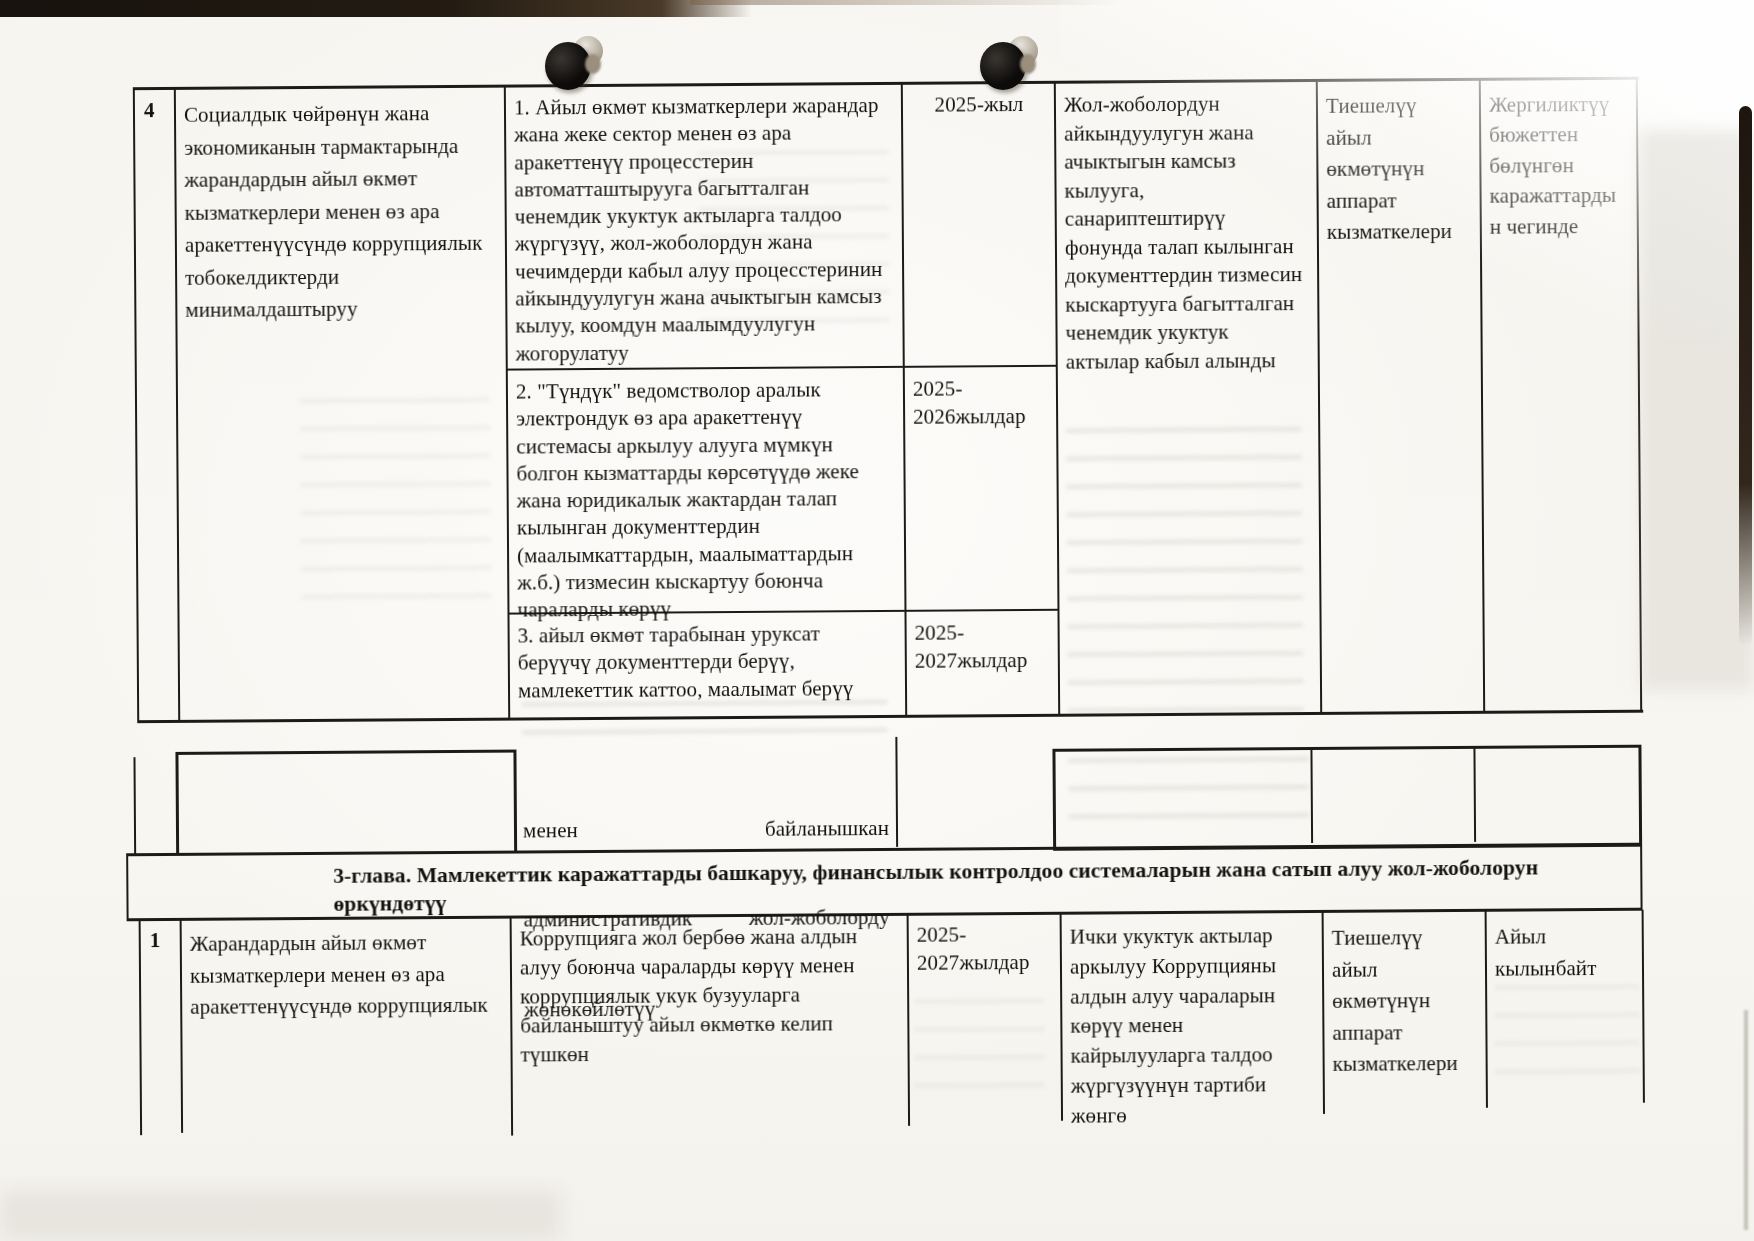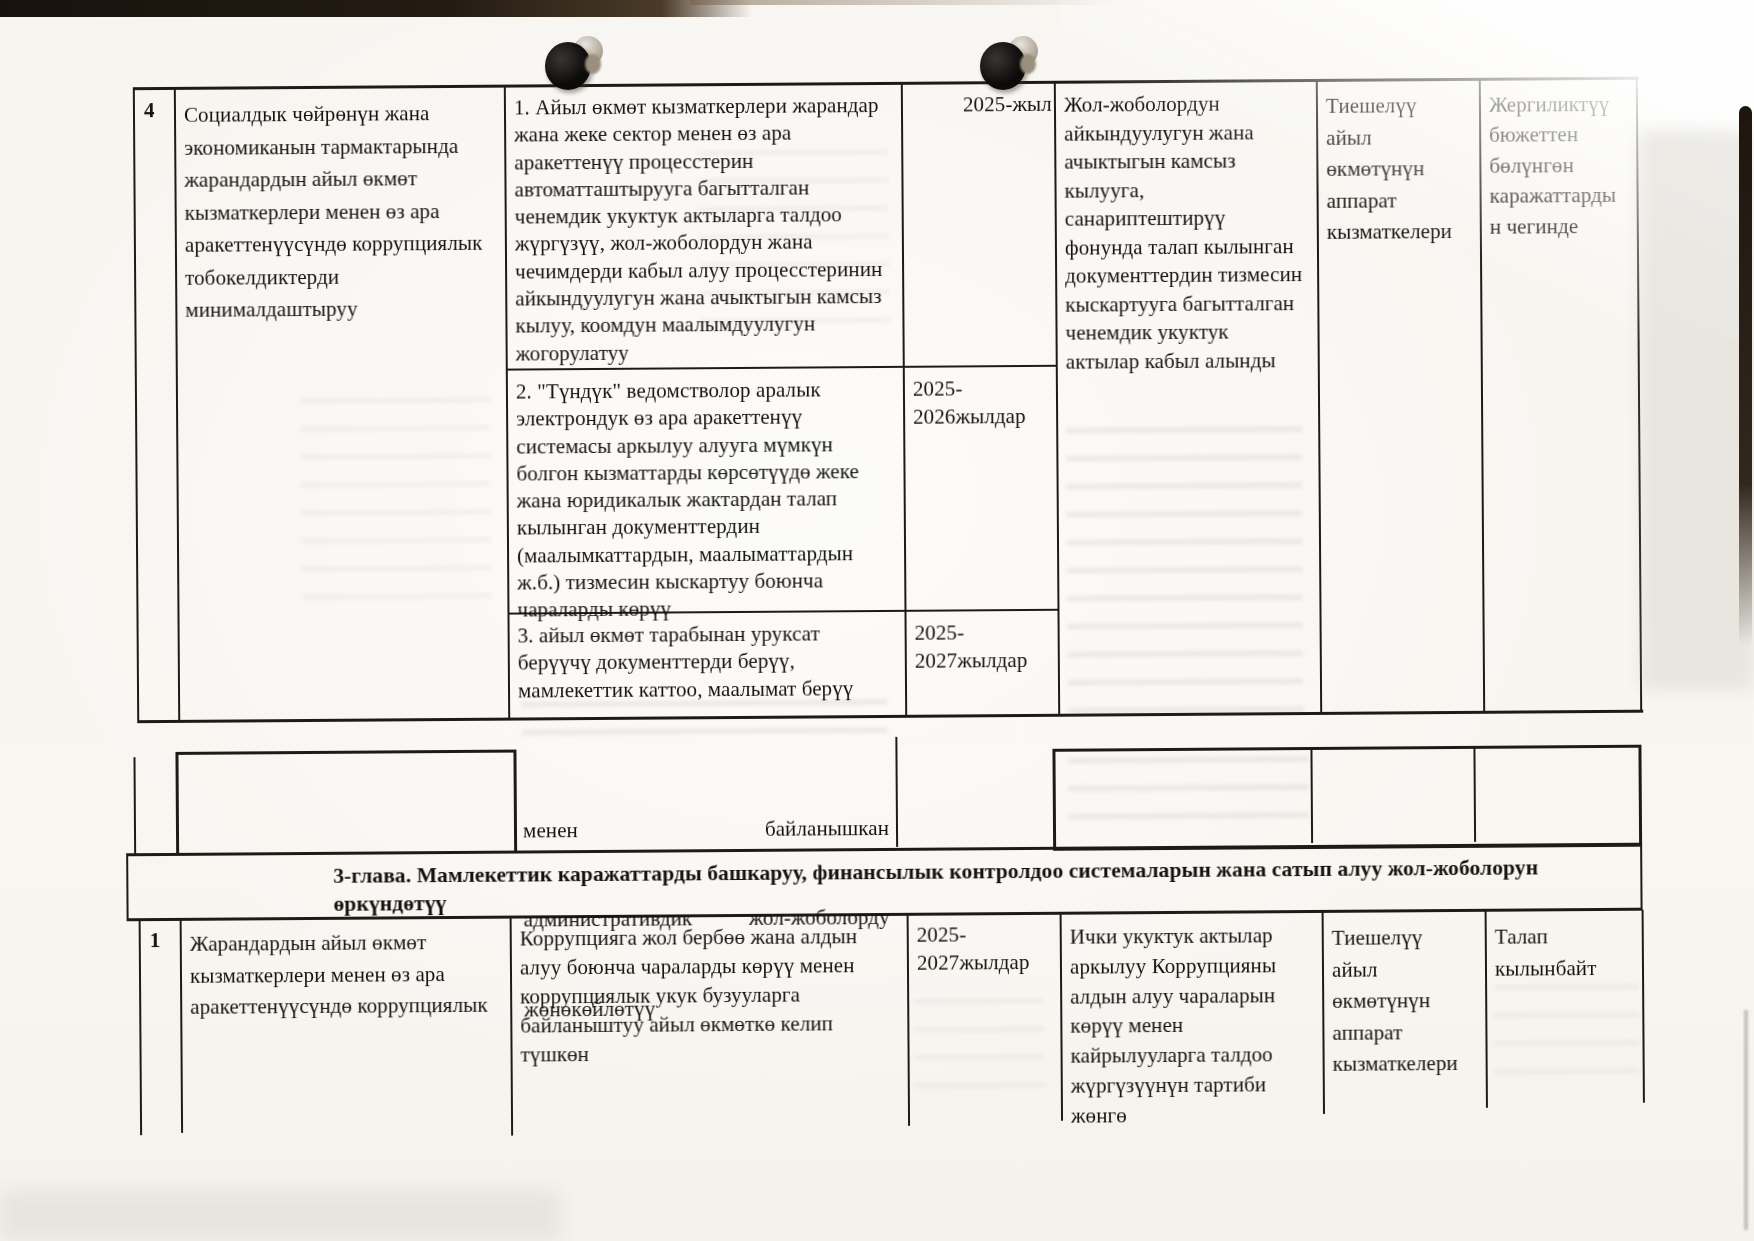--- a/index.html
+++ b/index.html
@@ -109,21 +109,21 @@
     <div class="v" style="left:903px;top:82px;height:635px;"></div>
     <div class="v" style="left:1056px;top:82px;height:635px;"></div>
     <div class="v" style="left:1318px;top:82px;height:635px;"></div>
     <div class="v" style="left:1481px;top:82px;height:635px;"></div>
     <div class="v" style="left:1638px;top:82px;height:635px;"></div>
 
     <div class="txt num" style="left:146px;top:92px;width:26px;">4</div>
     <div class="txt" style="left:186px;top:94px;width:308px;line-height:1.55;">Социалдык чөйрөнүн жана экономиканын тармактарында жарандардын айыл өкмөт кызматкерлери менен өз ара аракеттенүүсүндө коррупциялык тобокелдиктерди минималдаштыруу</div>
 
     <div class="txt" style="left:516px;top:92px;width:377px;line-height:1.3;">1. Айыл өкмөт кызматкерлери жарандар жана жеке сектор менен өз ара аракеттенүү процесстерин автоматташтырууга багытталган ченемдик укуктук актыларга талдоо жүргүзүү, жол-жоболордун жана чечимдерди кабыл алуу процесстеринин айкындуулугун жана ачыктыгын камсыз кылуу, коомдун маалымдуулугун жогорулатуу</div>
-    <div class="txt" style="left:965px;top:92px;width:132px;">2025-жыл</div>
+    <div class="txt" style="left:915px;top:92px;width:132px;text-align:center;">2025-жыл</div>
 
     <div class="txt" style="left:516px;top:376px;width:377px;line-height:1.3;">2. "Түндүк" ведомстволор аралык электрондук өз ара аракеттенүү системасы аркылуу алууга мүмкүн болгон кызматтарды көрсөтүүдө жеке жана юридикалык жактардан талап кылынган документтердин (маалымкаттардын, маалыматтардын ж.б.) тизмесин кыскартуу боюнча чараларды көрүү</div>
     <div class="txt" style="left:913px;top:376px;width:128px;">2025-2026жылдар</div>
 
     <div class="txt" style="left:516px;top:620px;width:377px;line-height:1.3;">3. айыл өкмөт тарабынан уруксат берүүчү документтерди берүү, мамлекеттик каттоо, маалымат берүү</div>
     <div class="txt" style="left:913px;top:620px;width:128px;">2025-2027жылдар</div>
 
     <div class="txt" style="left:1066px;top:92px;width:242px;line-height:1.36;">Жол-жоболордун айкындуулугун жана ачыктыгын камсыз кылууга, санариптештирүү фонунда талап кылынган документтердин тизмесин кыскартууга багытталган ченемдик укуктук актылар кабыл алынды</div>
     <div class="txt" style="left:1328px;top:94px;width:128px;line-height:1.5;">Тиешелүү айыл өкмөтүнүн аппарат кызматкелери</div>
     <div class="txt" style="left:1491px;top:94px;width:132px;line-height:1.45;overflow-wrap:break-word;">Жергиликтүү бюжеттен бөлүнгөн каражаттардын чегинде</div>
@@ -157,21 +157,21 @@
     <div class="v" style="left:1318px;top:915px;height:202px;"></div>
     <div class="v" style="left:1481px;top:915px;height:197px;"></div>
     <div class="v" style="left:1638px;top:915px;height:193px;"></div>
 
     <div class="txt num" style="left:146px;top:922px;width:26px;">1</div>
     <div class="txt" style="left:186px;top:924px;width:306px;line-height:1.5;">Жарандардын айыл өкмөт кызматкерлери менен өз ара аракеттенүүсүндө коррупциялык</div>
     <div class="txt" style="left:516px;top:922px;width:377px;line-height:1.38;">Коррупцияга жол бербөө жана алдын алуу боюнча чараларды көрүү менен коррупциялык укук бузууларга байланыштуу айыл өкмөткө келип түшкөн</div>
     <div class="txt" style="left:913px;top:922px;width:128px;">2025-2027жылдар</div>
     <div class="txt" style="left:1066px;top:924px;width:240px;line-height:1.42;">Ички укуктук актылар аркылуу Коррупцияны алдын алуу чараларын көрүү менен кайрылууларга талдоо жүргүзүүнүн тартиби жөнгө</div>
     <div class="txt" style="left:1328px;top:926px;width:128px;line-height:1.5;">Тиешелүү айыл өкмөтүнүн аппарат кызматкелери</div>
-    <div class="txt" style="left:1491px;top:926px;width:130px;line-height:1.5;">Талап кылынбайт</div>
+    <div class="txt" style="left:1491px;top:926px;width:130px;line-height:1.5;">Айыл кылынбайт</div>
 
     <div class="ghost" style="left:1066px;top:430px;width:235px;height:285px;"></div>
     <div class="ghost" style="left:520px;top:700px;width:365px;height:55px;"></div>
     <div class="ghost faint" style="left:300px;top:395px;width:190px;height:210px;"></div>
     <div class="ghost" style="left:1066px;top:760px;width:240px;height:80px;"></div>
     <div class="ghost faint" style="left:910px;top:1000px;width:130px;height:110px;"></div>
     <div class="ghost faint" style="left:1490px;top:990px;width:145px;height:110px;"></div>
     <div class="ghost faint" style="left:700px;top:150px;width:190px;height:180px;"></div>
   </div>
 

